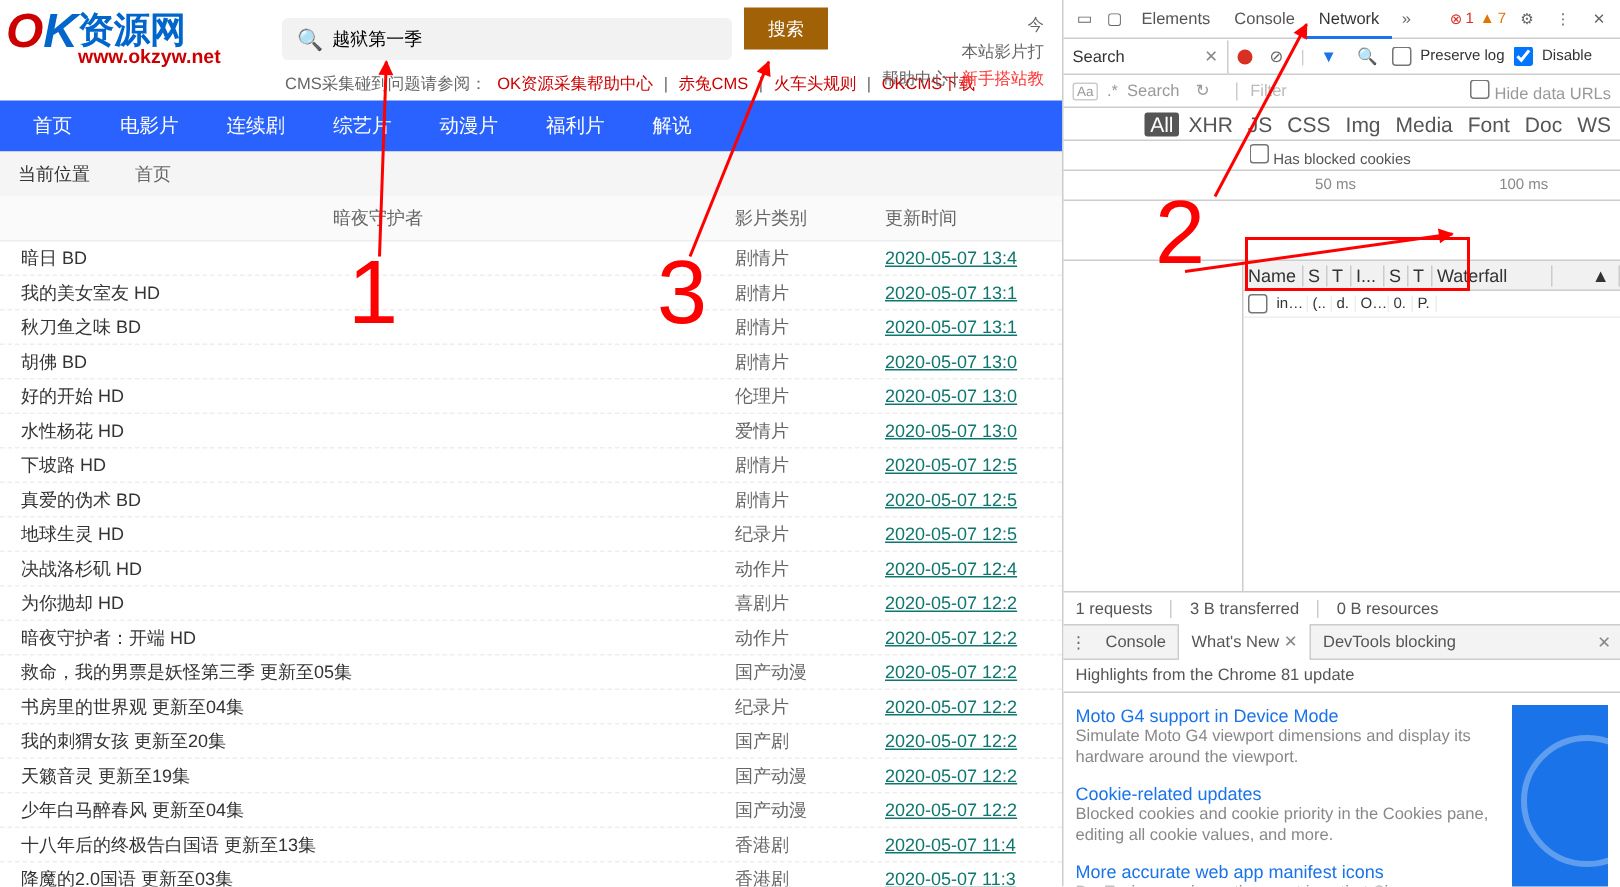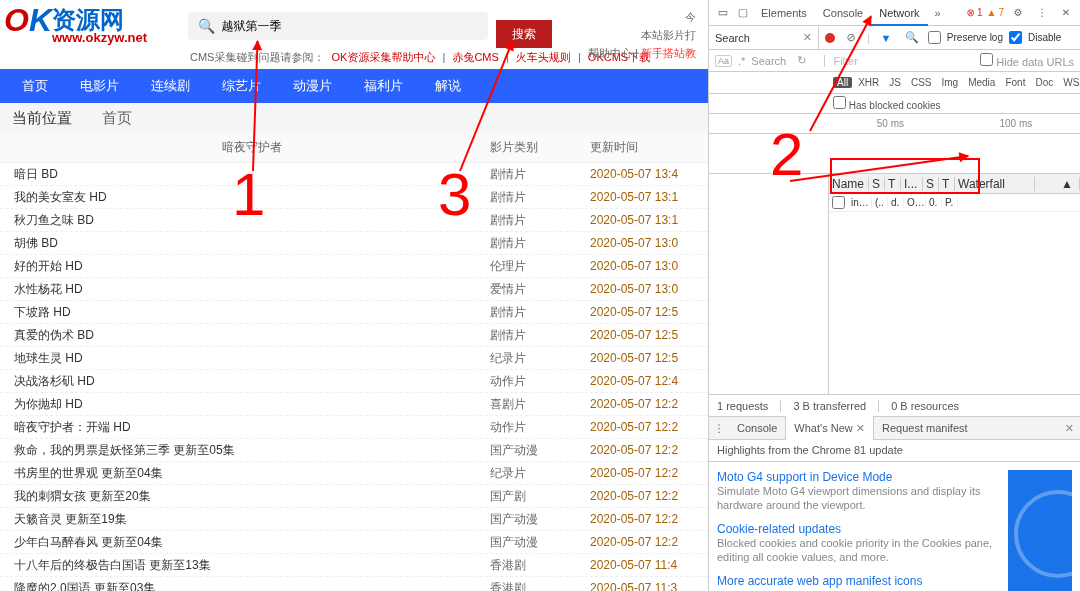--- a/index.html
+++ b/index.html
@@ -8,56 +8,56 @@
 .header { display: flex; align-items: flex-start; padding: 4px 0 0 4px; }
 .logo { width: 170px; height: 42px; position: relative; }
 .logo-ok { position: absolute; left: 0; top: -2px; font-size: 32px; font-weight: bold; font-style: italic; }
 .logo-o { color: #cc0000; }
 .logo-k { color: #0066cc; }
 .logo-cn { position: absolute; left: 48px; top: 0; font-size: 24px; font-weight: bold; color: #0066cc; }
 .logo-url { position: absolute; left: 48px; top: 26px; font-size: 13px; font-weight: bold; color: #cc0000; }
 .search-box { margin-left: 14px; margin-top: 8px; width: 300px; height: 28px; background: #f2f2f2; border-radius: 4px; display: flex; align-items: center; padding: 0 10px; }
 .search-icon { color: #999; margin-right: 6px; font-size: 14px; }
 .search-input { border: none; background: transparent; outline: none; font-size: 12px; width: 100%; }
-.search-btn { margin-left: 8px; margin-top: 16px; width: 56px; height: 28px; background: #b91c1c; color: #fff; border: none; font-size: 12px; cursor: pointer; }
+.search-btn { margin-left: 8px; margin-top: 1px; width: 56px; height: 28px; background: #a16207; color: #fff; border: none; font-size: 12px; cursor: pointer; }
 .top-right { position: absolute; right: 12px; top: 8px; text-align: right; font-size: 11px; color: #666; line-height: 18px; }
 .top-right a { color: #ff3333; text-decoration: none; }
 .cms-line { font-size: 11px; color: #666; padding-left: 188px; margin-top: 2px; }
 .cms-line span, .cms-line a { margin: 0 2px; }
 .red-link { color: #cc0000; font-weight: normal; text-align: center; }
 .nav { background: #2962ff; height: 34px; display: flex; align-items: center; padding-left: 6px; margin-top: 4px; }
 .nav-item { color: #fff; padding: 0 16px; font-size: 13px; line-height: 34px; cursor: pointer; }
-.breadcrumb { background: #f5f5f5; height: 30px; display: flex; align-items: center; padding-left: 12px; font-size: 15px; }
+.breadcrumb { background: #f5f5f5; height: 30px; display: flex; align-items: center; padding-left: 12px; font-size: 12px; }
 .breadcrumb-label { color: #333; margin-right: 30px; }
 .breadcrumb-home { color: #666; }
 .table-header { display: flex; background: #fafafa; border-bottom: 1px solid #eee; height: 30px; align-items: center; color: #666; font-size: 12px; }
 .col-name { padding-left: 14px; width: 490px; text-align: center; }
 .col-type { width: 100px; text-align: left; }
 .col-time { width: 118px; text-align: left; }
 .table-body { }
 .row { display: flex; height: 23px; align-items: center; border-bottom: 1px dashed #eee; font-size: 12px; }
 .row .c1 { padding-left: 14px; width: 490px; color: #333; }
 .row .c2 { width: 100px; color: #666; }
-.row .c3 { width: 118px; color: #a16207; }
+.row .c3 { width: 118px; color: #0f766e; text-decoration: underline; }
 
 .devtools { position: absolute; left: 708px; top: 0; width: 372px; height: 591px; background: #fff; border-left: 1px solid #ccc; font-size: 11px; color: #333; }
 .dt-tabs { height: 26px; border-bottom: 1px solid #ccc; display: flex; align-items: center; padding: 0 4px; }
 .dt-ic { width: 16px; height: 16px; display: inline-flex; align-items: center; justify-content: center; color: #666; margin: 0 2px; }
 .dt-tab { padding: 0 8px; height: 26px; line-height: 26px; color: #555; cursor: pointer; }
 .dt-tab.active { border-bottom: 2px solid #1a73e8; color: #333; }
 .dt-badges { margin-left: auto; display: flex; align-items: center; gap: 4px; font-size: 10px; }
 .err-badge { color: #d93025; display: flex; align-items: center; gap: 2px; }
 .warn-badge { color: #e37400; display: flex; align-items: center; gap: 2px; }
 .dt-sidebar-row { height: 24px; border-bottom: 1px solid #ccc; display: flex; align-items: center; }
 .dt-search { width: 110px; height: 22px; border-right: 1px solid #ccc; display: flex; align-items: center; padding: 0 6px; }
 .dt-toolbar { display: flex; align-items: center; gap: 6px; padding: 0 6px; flex: 1; }
 .rec-dot { width: 10px; height: 10px; background: #d93025; border-radius: 50%; }
 .dt-filter-row { height: 22px; border-bottom: 1px solid #ccc; display: flex; align-items: center; padding: 0 6px; gap: 6px; color: #999; }
 .aa-box { border: 1px solid #ccc; border-radius: 2px; padding: 0 2px; font-size: 9px; }
-.dt-type-row { height: 22px; border-bottom: 1px solid #ccc; display: flex; align-items: center; padding: 0 2px; gap: 2px; font-size: 10px; }
+.dt-type-row { height: 22px; border-bottom: 1px solid #ccc; display: flex; align-items: center; padding: 0 2px; gap: 2px; font-size: 14px; justify-content: flex-end; }
 .type-item { padding: 0 4px; cursor: pointer; color: #555; }
 .type-item.all { background: #555; color: #fff; border-radius: 2px; }
 .dt-cookie-row { height: 20px; border-bottom: 1px solid #ccc; display: flex; align-items: center; padding-left: 30px; font-size: 10px; color: #555; }
 .waterfall-head { height: 20px; border-bottom: 1px solid #ccc; display: flex; align-items: center; justify-content: space-around; color: #888; font-size: 10px; padding-left: 120px; }
 .req-header { height: 20px; border-bottom: 1px solid #ccc; display: flex; align-items: center; font-size: 12px; background: #f1f1f1; }
 .rh { border-right: 1px solid #ccc; padding: 0 3px; }
 .req-row { height: 18px; border-bottom: 1px solid #eee; display: flex; align-items: center; font-size: 10px; }
 .rr { border-right: 1px solid #eee; padding: 0 3px; }
 .dt-summary { height: 22px; border-top: 1px solid #ccc; display: flex; align-items: center; padding: 0 8px; gap: 12px; color: #555; font-size: 11px; }
 .dt-summary span { border-right: 1px solid #ccc; padding-right: 12px; }
@@ -311,21 +311,21 @@
   </div>
   <div class="dt-summary">
     <span>1 requests</span>
     <span>3 B transferred</span>
     <span style="border:none">0 B resources</span>
   </div>
   <div class="dt-drawer-tabs">
     <span class="dt-ic">⋮</span>
     <span class="drawer-tab">Console</span>
     <span class="drawer-tab active"><span>What's New</span> <span style="color:#888">✕</span></span>
-    <span class="drawer-tab">Request manifest</span>
+    <span class="drawer-tab">DevTools blocking</span>
     <span class="drawer-close">✕</span>
   </div>
   <div class="hl-bar">Highlights from the Chrome 81 update</div>
   <div class="whatsnew">
     <div class="wn-left" id="wn-left">
         <div class="wn-item">
           <div class="wn-title">Moto G4 support in Device Mode</div>
           <div class="wn-desc">Simulate Moto G4 viewport dimensions and display its hardware around the viewport.</div>
         </div>
         <div class="wn-item">

